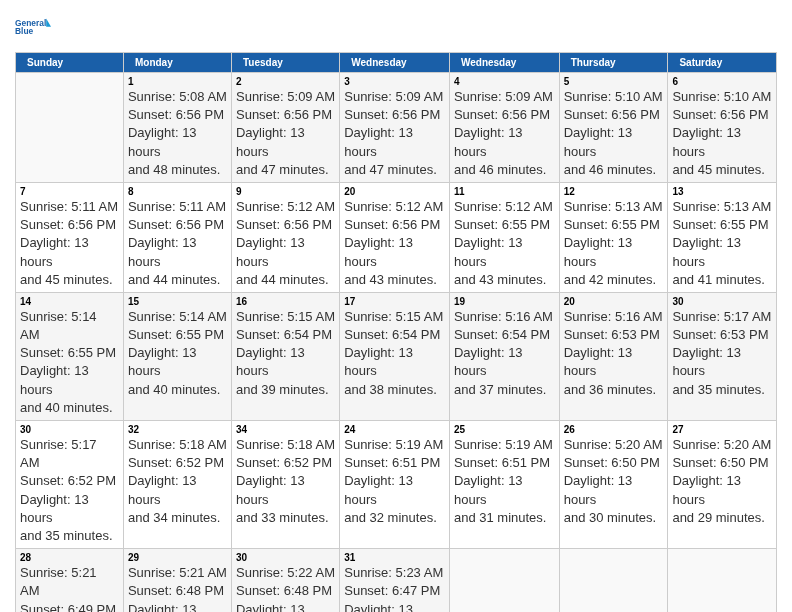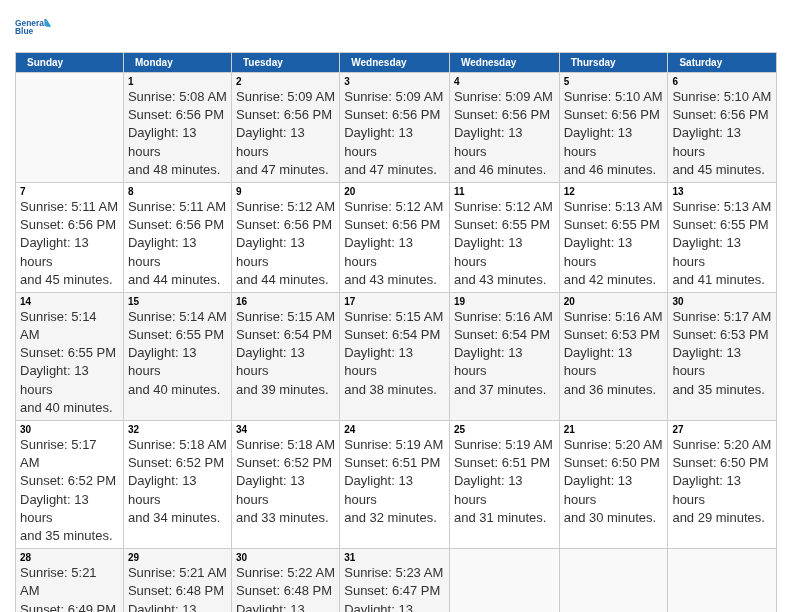--- a/index.html
+++ b/index.html
@@ -289,21 +289,21 @@
 and 32 minutes.</div>
           </td>
           <td>
             <span class="day-num">25</span>
             <div class="day-info" style="white-space: pre-line;">Sunrise: 5:19 AM
 Sunset: 6:51 PM
 Daylight: 13 hours
 and 31 minutes.</div>
           </td>
           <td>
-            <span class="day-num">21</span>
+            <span class="day-num">26</span>
             <div class="day-info" style="white-space: pre-line;">Sunrise: 5:20 AM
 Sunset: 6:50 PM
 Daylight: 13 hours
 and 30 minutes.</div>
           </td>
           <td>
             <span class="day-num">27</span>
             <div class="day-info" style="white-space: pre-line;">Sunrise: 5:20 AM
 Sunset: 6:50 PM
 Daylight: 13 hours

